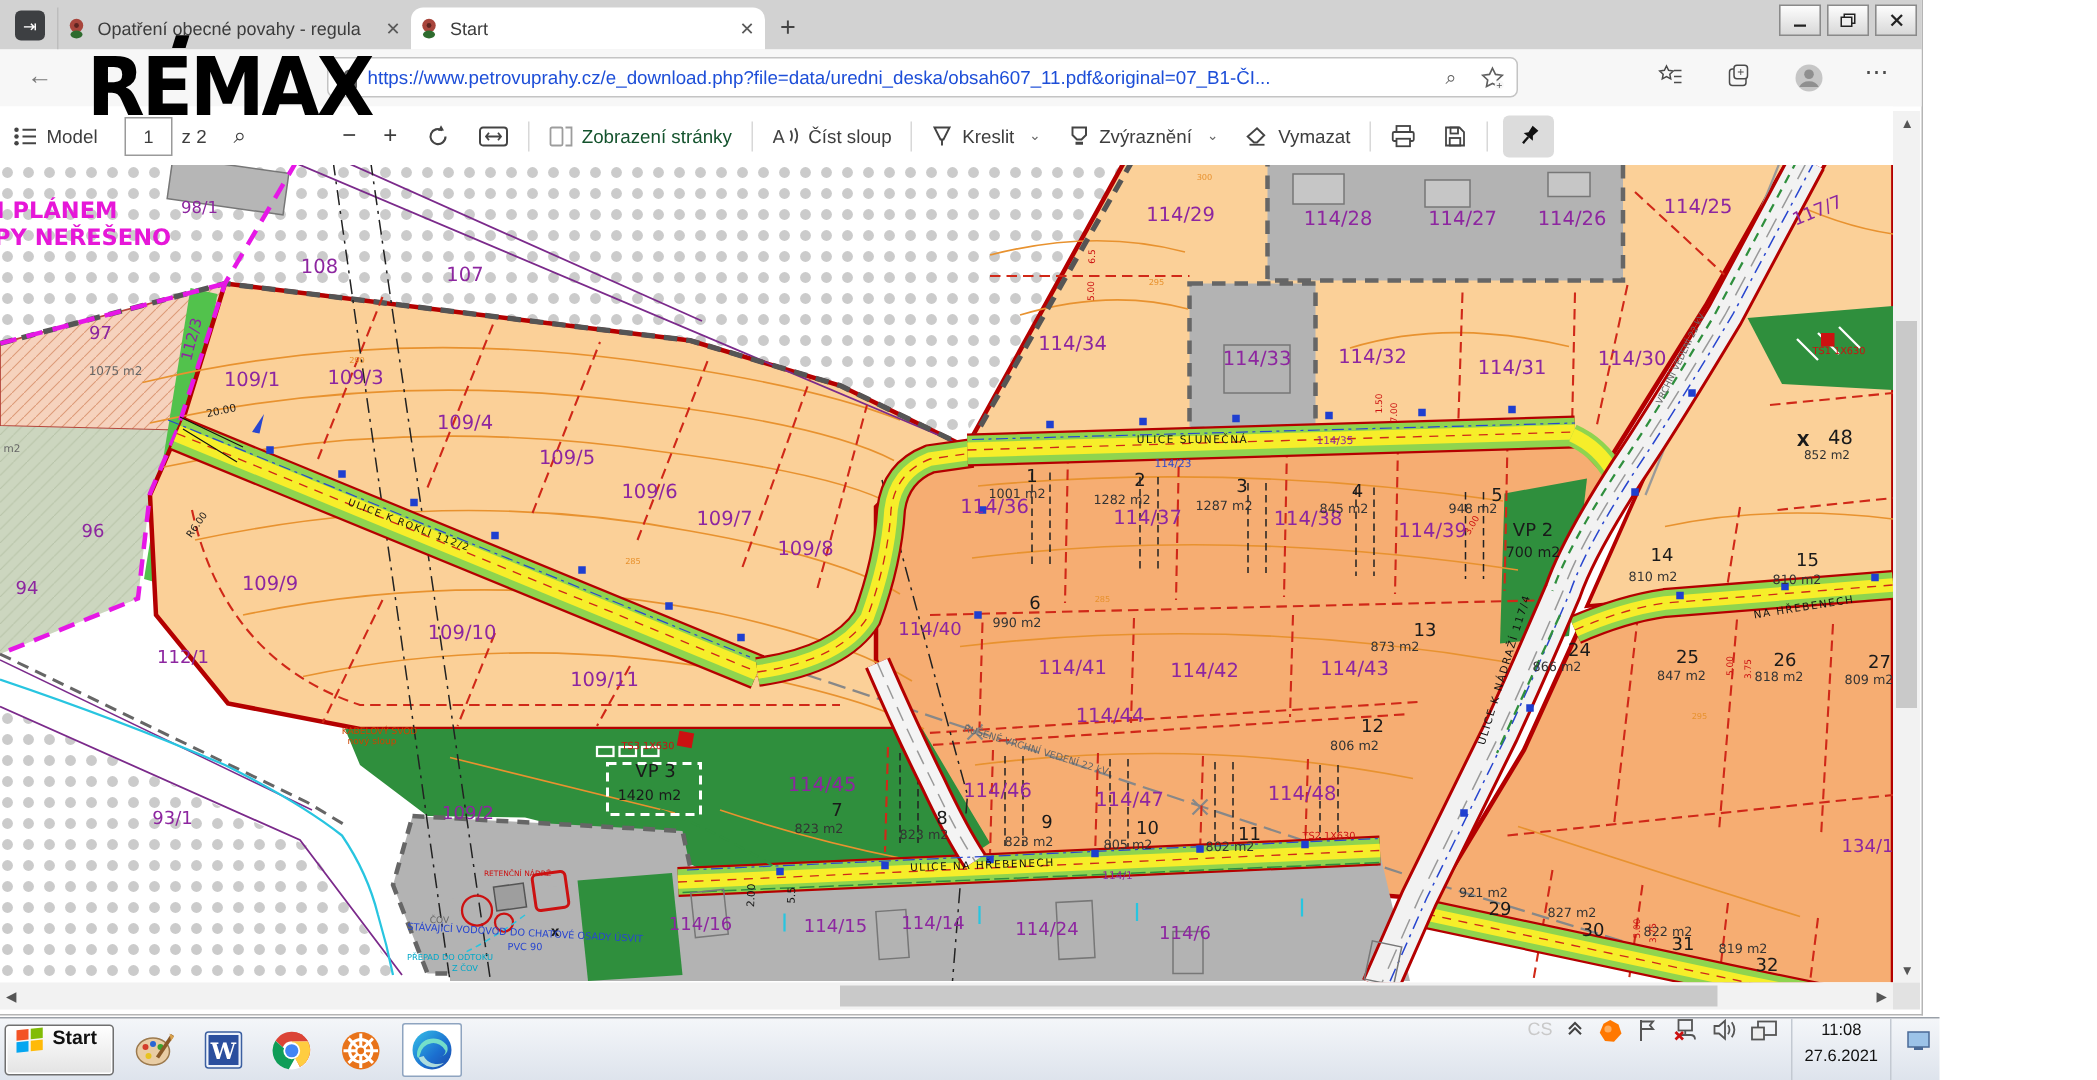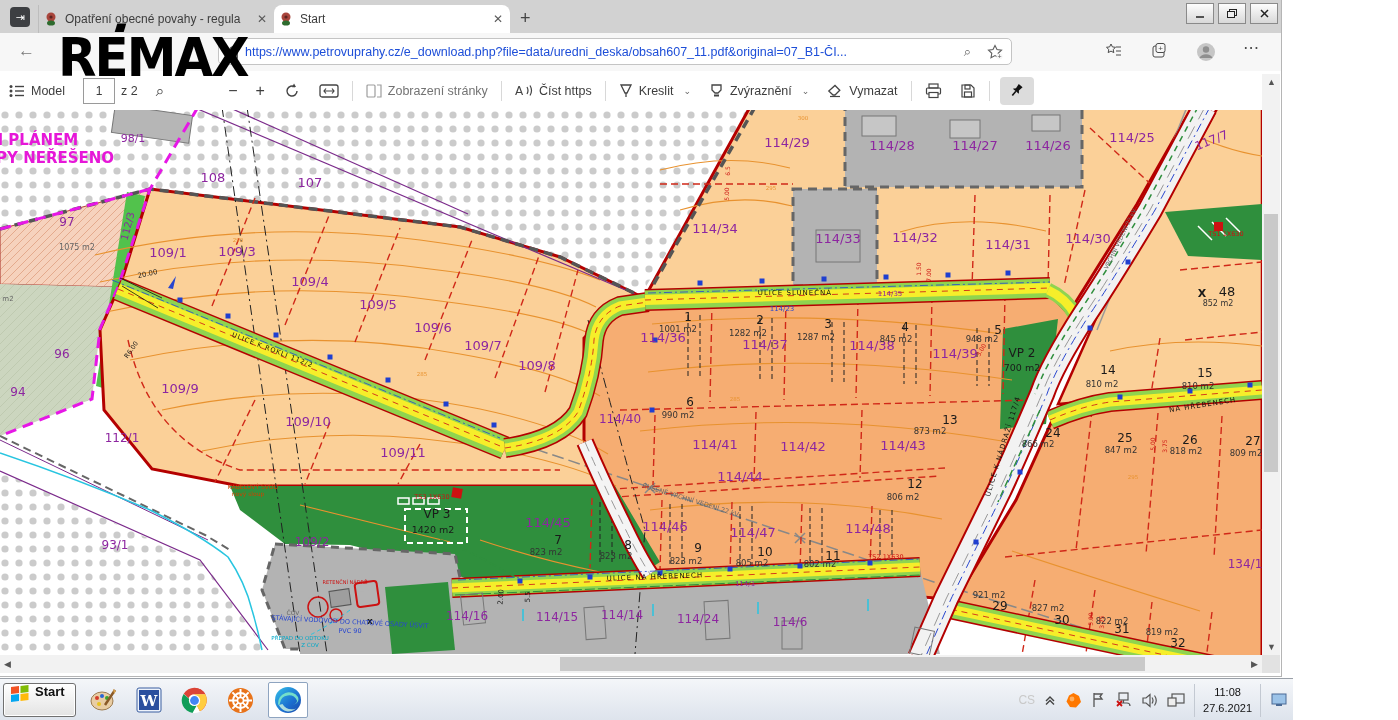--- a/index.html
+++ b/index.html
@@ -22,42 +22,42 @@
   #urltext{font-size:12.5px;color:#1d4ed8;margin-left:26px;white-space:nowrap;overflow:hidden;}
   .uicon{color:#5f5f5f;font-size:13px;margin:0 8px;}
   .abicon{position:absolute;top:9px;color:#4a4a4a;font-size:15px;}
   #remax{position:absolute;left:58px;top:33px;z-index:30;font-size:50px;font-weight:900;letter-spacing:-2px;color:#000;transform:scaleY(1.08);line-height:1;font-family:"DejaVu Sans",sans-serif;}
   #remax i{position:absolute;left:58px;top:-7px;width:9px;height:8px;background:#000;transform:skewX(-18deg);}
   
   #pdfbar{position:absolute;left:0;top:71px;width:1262px;height:39px;background:#fff;border-bottom:1px solid #cfcfcf;display:flex;align-items:center;font-size:12.5px;color:#3d3d3d;}
   .tbi{display:flex;align-items:center;gap:6px;margin:0 9px;white-space:nowrap;}
   .sep{width:1px;height:20px;background:#d8d8d8;margin:0 4px;}
   .pagebox{width:30px;height:24px;border:1px solid #9a9a9a;text-align:center;font-size:12px;line-height:24px;}
-  .disab{color:#737373;}
+  .disab{color:#14532d;}
   .chev{font-size:9px;color:#666;margin-left:4px;}
   .pinbtn{background:#dcdcdc;border-radius:4px;width:34px;height:28px;display:flex;align-items:center;justify-content:center;margin-left:6px;}
   
   #mapwrap{position:absolute;left:0;top:110px;width:1262px;height:545px;overflow:hidden;background:#fff;}
   #vscroll{position:absolute;left:1262px;top:74px;width:18px;height:581px;background:#f2f2f2;}
   #vthumb{position:absolute;left:2px;top:140px;width:14px;height:258px;background:#c9c9c9;}
   #hscroll{position:absolute;left:0;top:655px;width:1262px;height:18px;background:#f2f2f2;}
   #hthumb{position:absolute;left:560px;top:2px;width:585px;height:14px;background:#c9c9c9;}
   .sarrow{position:absolute;color:#555;font-size:9px;}
   #corner{position:absolute;left:1262px;top:655px;width:18px;height:18px;background:#e2e2e2;}
   .ml{text-anchor:middle;font-family:"DejaVu Sans",sans-serif;}
   .pu{fill:#8d26a0}.mg{fill:#e617d8;font-weight:bold}.bk{fill:#1a1a1a}.gy2{fill:#333}
   .st{fill:#111;letter-spacing:1px}.bl{fill:#2846cf}.cy{fill:#00a8c8}.rd{fill:#cc1111}
   .ro{fill:#cc4400}.gy{fill:#666}.or{fill:#e8922f}
   
   #taskbar{position:absolute;left:0;top:678px;width:1293px;height:42px;background:linear-gradient(#f4f6f9,#dde3ec);border-top:1px solid #9aa0a8;display:flex;align-items:center;}
   #startbtn{margin-left:3px;height:32px;background:linear-gradient(#ffffff,#e3e3e3);border:1px solid #707070;border-radius:3px;display:flex;align-items:flex-start;padding:0 10px 0 6px;gap:5px;box-shadow:0 0 0 1px #fff inset;}
   #startbtn span{font-weight:bold;font-size:13px;color:#111;}
   .tkbtn{width:38px;height:34px;display:flex;align-items:center;justify-content:center;margin-left:8px;border-radius:2px;}
   .tkbtn.active{background:#fff;border:1px solid #8ea4c0;}
-  #tray{position:absolute;right:5px;top:0;height:42px;display:flex;align-items:center;gap:9px;}
+  #tray{position:absolute;right:5px;top:0;height:42px;display:flex;gap:9px;}
   #cs{color:#c9c9c9;font-size:12px;}
   #clock{font-size:11px;color:#111;text-align:center;line-height:1.5;border-left:1px solid #c3c9d2;border-right:1px solid #c3c9d2;padding:0 8px;}
   #showdesk{width:18px;height:30px;display:flex;align-items:center;justify-content:center;}
 </style>
 </head>
 <body>
 
 <div id="screen">
   <div id="bwin">
 
@@ -173,21 +173,21 @@
             <path d="M11,2 h4 v12 h-4" fill="none" stroke="#9d9d9d" stroke-width="1.2"></path>
           </svg>
         <span>Zobrazení stránky</span>
       </div>
       <div class="sep"></div>
       <div class="tbi">
         <svg width="18" height="15" viewBox="0 0 18 15">
             <text x="0" y="12" font-size="12" fill="#444" font-family="DejaVu Sans">A</text>
             <path d="M12,4 q2,3.5 0,7 M15,2.5 q3,5 0,10" fill="none" stroke="#444" stroke-width="1.2"></path>
           </svg>
-        <span>Číst https</span>
+        <span>Číst sloup</span>
       </div>
       <div class="sep"></div>
       <div class="tbi">
         <svg width="14" height="15" viewBox="0 0 14 15">
             <path d="M2,2 h10 l-4,8 h-2z" fill="none" stroke="#444" stroke-width="1.3"></path>
             <line x1="7" y1="10" x2="7" y2="14" stroke="#444" stroke-width="1.3"></line>
           </svg>
         <span>Kreslit</span>
           <span class="chev">⌄</span>
       </div>

